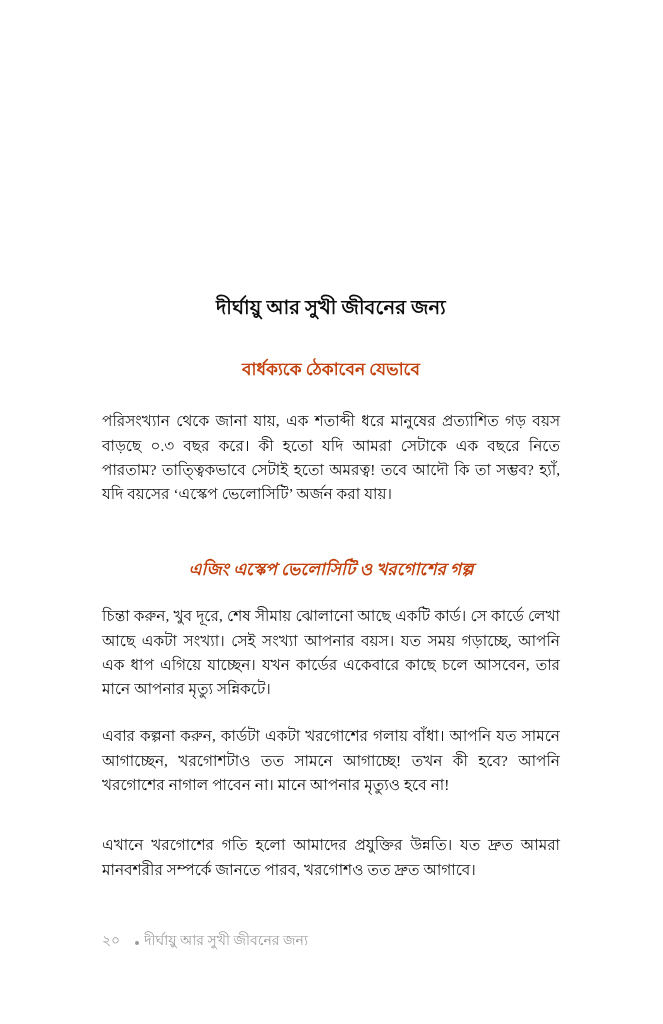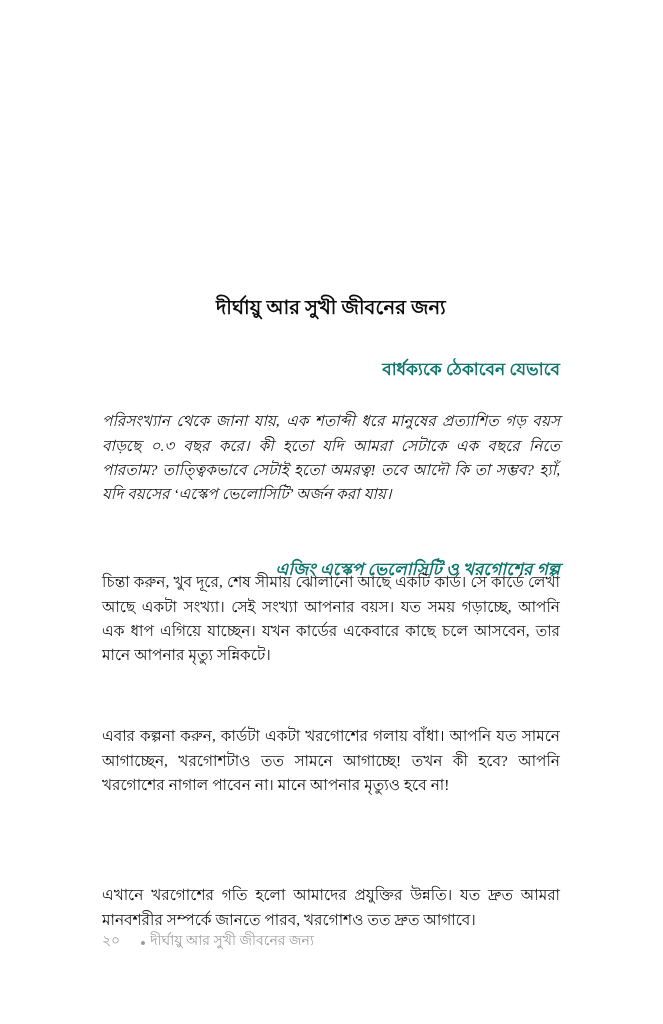--- a/index.html
+++ b/index.html
@@ -40,57 +40,57 @@
     line-height: 1.35;
   }
 
   
   .section-heading {
     position: absolute;
     left: 0;
     width: 458px;
     font-size: 17px;
     font-weight: bold;
-    color: #0f766e;
+    color: #c2410c;
     line-height: 1.35;
-    text-align: right;
+    text-align: center;
   }
   .section-heading.h1 { top: 345px; }
   .section-heading.h2 { top: 545px; font-style: italic; }
 
   
   .para {
     position: absolute;
     left: 0;
     width: 458px;
     font-size: 15.3px;
     color: #111111;
     line-height: 24.2px;
     text-align: justify;
     text-justify: inter-word;
     word-spacing: 0.2px;
   }
-  .para.p1 { top: 394px; font-style: italic; }
-  .para.p2 { top: 555px; }
+  .para.p1 { top: 394px; }
+  .para.p2 { top: 589px; }
   .para.p3 { top: 709px; font-family: Liberation Serif, serif; }
-  .para.p4 { top: 868px; }
+  .para.p4 { top: 818px; }
 
   
   .footer {
     position: absolute;
     left: 102px;
     top: 931px;
     width: 458px;
     font-size: 14px;
     color: #9a9a9a;
     line-height: 1.4;
     text-align: left;
     white-space: nowrap;
   }
-  .footer .page-num { margin-right: 18px; }
+  .footer .page-num { margin-right: 12px; }
   .footer .sep {
     display: inline-block;
     margin: 0 5px 0 3px;
     vertical-align: middle;
   }
   .footer .sep-dot {
     display: inline-block;
     width: 4px;
     height: 4px;
     border-radius: 50%;

